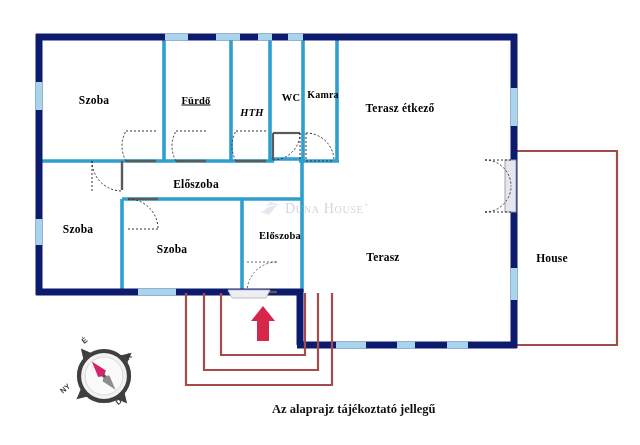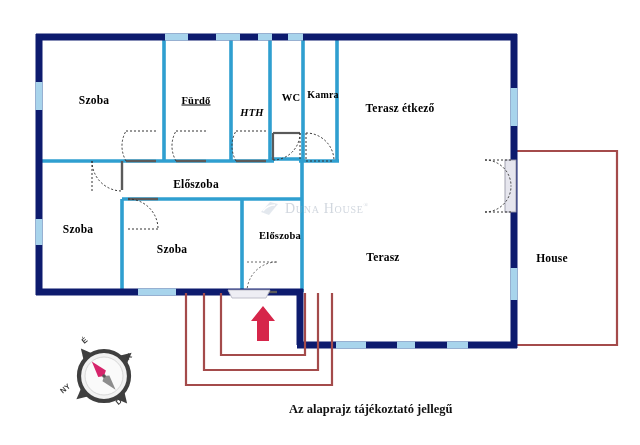--- a/index.html
+++ b/index.html
@@ -82,21 +82,20 @@
   
   #disclaimer {
     position: absolute;
     left: 272px;
     top: 402px;
     font-family: "Liberation Serif", "DejaVu Serif", serif;
     font-weight: bold;
     font-size: 12.5px;
     color: #111111;
     white-space: nowrap;
-    margin-left: 17px;
   }
 </style>
 </head>
 <body>
 
 <svg id="floorplan" viewBox="0 0 640 445">
 
   <g>
     <path d="M 513 151 L 617 151 L 617 345 L 513 345" fill="none" stroke="#a44b4b" stroke-width="2.2"></path>
   </g>

